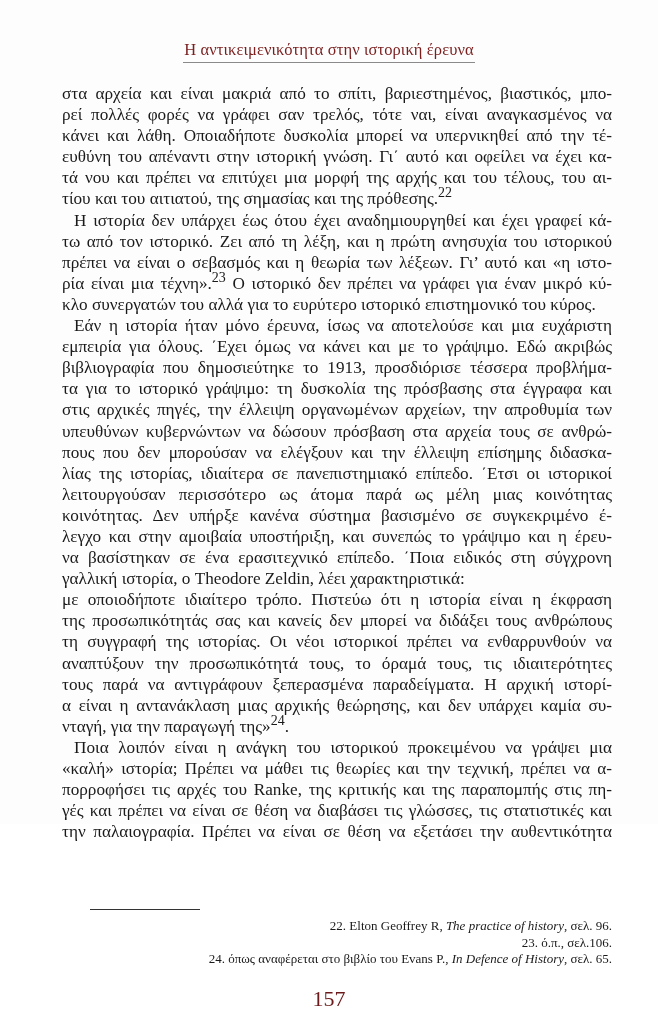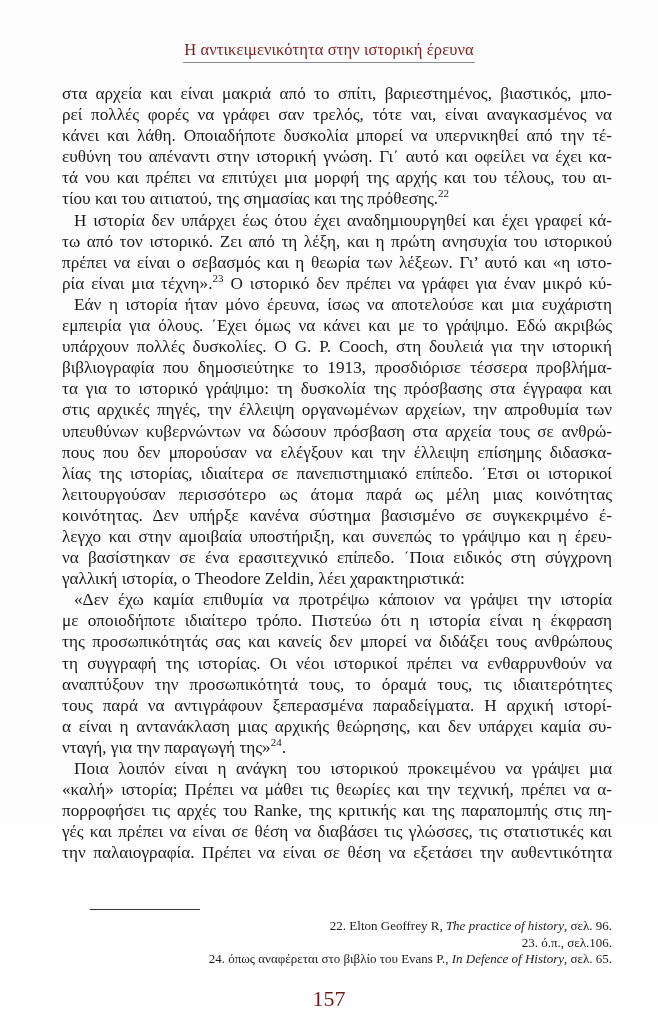--- a/index.html
+++ b/index.html
@@ -18,21 +18,21 @@
     letter-spacing: 0.1px;
   }
   .body-text {
     position: absolute; left: 62px; top: 83px; width: 550px;
     font-family: "Liberation Serif", serif;
     font-size: 17.2px; line-height: 21.1px; color: #1a1a1a;
   }
   .line { display: block; white-space: nowrap; text-align: justify; text-align-last: justify; height: 21.1px; overflow: visible; }
   .line.last { text-align-last: left; }
   .line.indent { padding-left: 12px; }
-  sup { font-size: 11px; line-height: 0; vertical-align: 7px; }
+  sup { font-size: 14px; line-height: 0; vertical-align: 7px; }
   .fn-rule { position: absolute; left: 90px; top: 909px; width: 110px; height: 0; border-top: 1px solid #333; }
   .footnotes {
     position: absolute; left: 92px; top: 918px; width: 520px;
     font-family: "Liberation Serif", serif; font-size: 13px; line-height: 16.5px; color: #1a1a1a; text-align: right;
   }
   .fn { display: block; white-space: nowrap; }
   .fn i { font-style: italic; }
   .page-number {
     position: absolute; left: 0; width: 658px; top: 986px; text-align: center;
     font-family: "Liberation Serif", serif; font-size: 22px; color: #6a1a1a;
@@ -50,35 +50,34 @@
       <span class="line"><span>στα αρχεία και είναι μακριά από το σπίτι, βαριεστημένος, βιαστικός, μπο-</span></span>
       <span class="line"><span>ρεί πολλές φορές να γράφει σαν τρελός, τότε ναι, είναι αναγκασμένος να</span></span>
       <span class="line"><span>κάνει και λάθη. Οποιαδήποτε δυσκολία μπορεί να υπερνικηθεί από την τέ-</span></span>
       <span class="line"><span>ευθύνη του απέναντι στην ιστορική γνώση. Γι΄ αυτό και οφείλει να έχει κα-</span></span>
       <span class="line"><span>τά νου και πρέπει να επιτύχει μια μορφή της αρχής και του τέλους, του αι-</span></span>
       <span class="line last"><span>τίου και του αιτιατού, της σημασίας και της πρόθεσης.</span><sup>22</sup></span>
       <span class="line indent"><span>Η ιστορία δεν υπάρχει έως ότου έχει αναδημιουργηθεί και έχει γραφεί κά-</span></span>
       <span class="line"><span>τω από τον ιστορικό. Ζει από τη λέξη, και η πρώτη ανησυχία του ιστορικού</span></span>
       <span class="line"><span>πρέπει να είναι ο σεβασμός και η θεωρία των λέξεων. Γι’ αυτό και «η ιστο-</span></span>
       <span class="line"><span>ρία είναι μια τέχνη».</span><sup>23</sup><span> Ο ιστορικό δεν πρέπει να γράφει για έναν μικρό κύ-</span></span>
+      <span class="line last"><span>κλο συνεργατών του αλλά για το ευρύτερο ιστορικό επιστημονικό του κύρος.</span></span>
       <span class="line indent"><span>Εάν η ιστορία ήταν μόνο έρευνα, ίσως να αποτελούσε και μια ευχάριστη</span></span>
       <span class="line"><span>εμπειρία για όλους. ΄Εχει όμως να κάνει και με το γράψιμο. Εδώ ακριβώς</span></span>
-      <span class="line"><span>υπάρχουν πολλές δυσκολίες. Ο G. P. Cooch, στη δουλειά για την ιστορική</span></span>
       <span class="line"><span>βιβλιογραφία που δημοσιεύτηκε το 1913, προσδιόρισε τέσσερα προβλήμα-</span></span>
       <span class="line"><span>τα για το ιστορικό γράψιμο: τη δυσκολία της πρόσβασης στα έγγραφα και</span></span>
       <span class="line"><span>στις αρχικές πηγές, την έλλειψη οργανωμένων αρχείων, την απροθυμία των</span></span>
       <span class="line"><span>υπευθύνων κυβερνώντων να δώσουν πρόσβαση στα αρχεία τους σε ανθρώ-</span></span>
       <span class="line"><span>πους που δεν μπορούσαν να ελέγξουν και την έλλειψη επίσημης διδασκα-</span></span>
       <span class="line"><span>λίας της ιστορίας, ιδιαίτερα σε πανεπιστημιακό επίπεδο. ΄Ετσι οι ιστορικοί</span></span>
       <span class="line"><span>λειτουργούσαν περισσότερο ως άτομα παρά ως μέλη μιας κοινότητας</span></span>
       <span class="line"><span>κοινότητας. Δεν υπήρξε κανένα σύστημα βασισμένο σε συγκεκριμένο έ-</span></span>
       <span class="line"><span>λεγχο και στην αμοιβαία υποστήριξη, και συνεπώς το γράψιμο και η έρευ-</span></span>
       <span class="line"><span>να βασίστηκαν σε ένα ερασιτεχνικό επίπεδο. ΄Ποια ειδικός στη σύγχρονη</span></span>
       <span class="line last"><span>γαλλική ιστορία, ο Theodore Zeldin, λέει χαρακτηριστικά:</span></span>
-      <span class="line indent"><span>«Δεν έχω καμία επιθυμία να προτρέψω κάποιον να γράψει την ιστορία</span></span>
       <span class="line"><span>με οποιοδήποτε ιδιαίτερο τρόπο. Πιστεύω ότι η ιστορία είναι η έκφραση</span></span>
       <span class="line"><span>της προσωπικότητάς σας και κανείς δεν μπορεί να διδάξει τους ανθρώπους</span></span>
       <span class="line"><span>τη συγγραφή της ιστορίας. Οι νέοι ιστορικοί πρέπει να ενθαρρυνθούν να</span></span>
       <span class="line"><span>αναπτύξουν την προσωπικότητά τους, το όραμά τους, τις ιδιαιτερότητες</span></span>
       <span class="line"><span>τους παρά να αντιγράφουν ξεπερασμένα παραδείγματα. Η αρχική ιστορί-</span></span>
       <span class="line"><span>α είναι η αντανάκλαση μιας αρχικής θεώρησης, και δεν υπάρχει καμία συ-</span></span>
       <span class="line last"><span>νταγή, για την παραγωγή της»</span><sup>24</sup><span>.</span></span>
       <span class="line indent"><span>Ποια λοιπόν είναι η ανάγκη του ιστορικού προκειμένου να γράψει μια</span></span>
       <span class="line"><span>«καλή» ιστορία; Πρέπει να μάθει τις θεωρίες και την τεχνική, πρέπει να α-</span></span>
       <span class="line"><span>πορροφήσει τις αρχές του Ranke, της κριτικής και της παραπομπής στις πη-</span></span>

